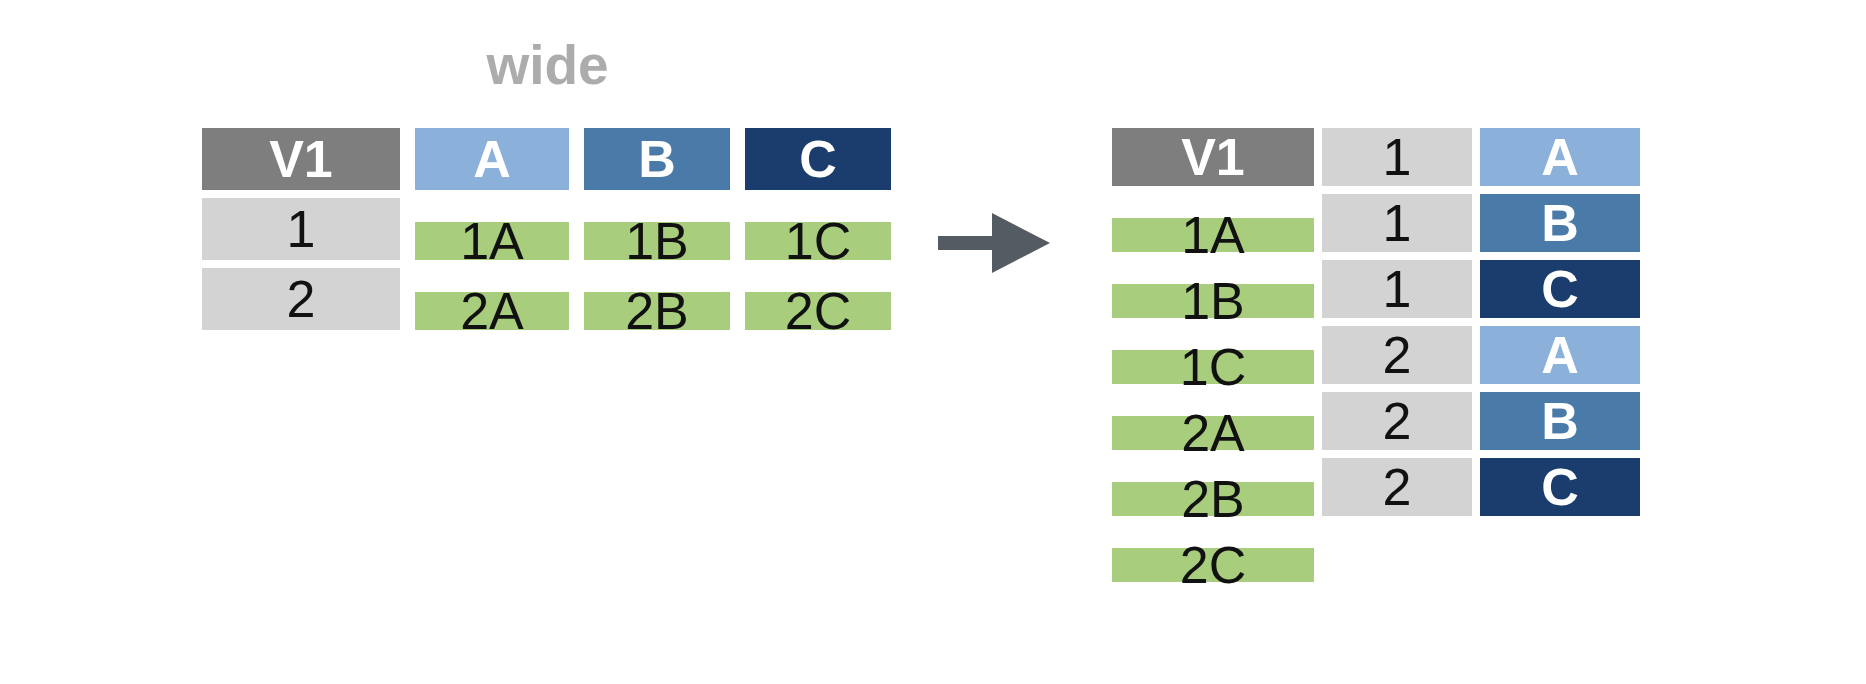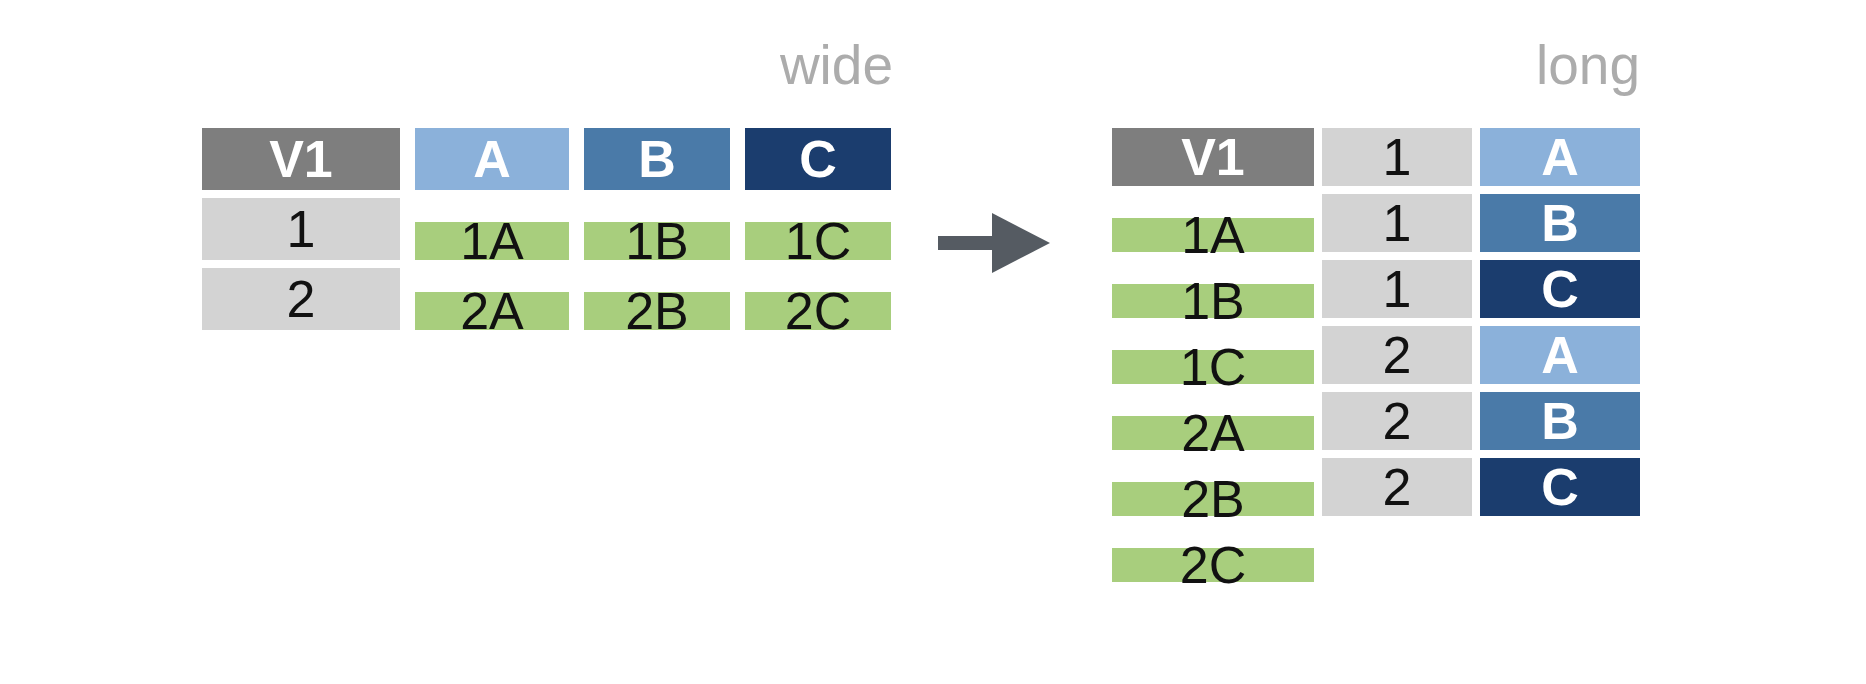--- a/index.html
+++ b/index.html
@@ -13,23 +13,23 @@
     width: 1866px;
     height: 684px;
     background: #ffffff;
     overflow: hidden;
   }
   .table-title {
     position: absolute;
     top: 34px;
     height: 62px;
     line-height: 62px;
-    text-align: right;
+    text-align: center;
     font-size: 55px;
-    font-weight: 400;
+    font-weight: 700;
     color: var(--title-gray, #ACACAC);
     letter-spacing: 0px;
   }
   #wide-title { left: 202px; width: 691px; }
   #long-title { left: 1112px; width: 528px; }
 
   .tbl {
     position: absolute;
     display: grid;
   }
@@ -100,21 +100,20 @@
     <div class="cell bg-green">2C</div>
   </div>
 
   <div class="arrow-wrap">
     <svg width="114" height="66" viewBox="0 0 114 66" xmlns="http://www.w3.org/2000/svg" aria-hidden="true">
       <rect x="0" y="26" width="60" height="14" fill="#555B62"></rect>
       <polygon points="54,3 112,33 54,63" fill="#555B62"></polygon>
     </svg>
   </div>
 
-  <div class="table-title" id="long-title">long</div>
 
   <div class="tbl" id="long-table">
     <div class="cell hdr bg-hdr-gray">V1</div>
 
     <div class="cell bg-gray">1</div>
     <div class="cell white-txt bg-blue-a">A</div>
     <div class="cell bg-green">1A</div>
 
     <div class="cell bg-gray">1</div>
     <div class="cell white-txt bg-blue-b">B</div>

